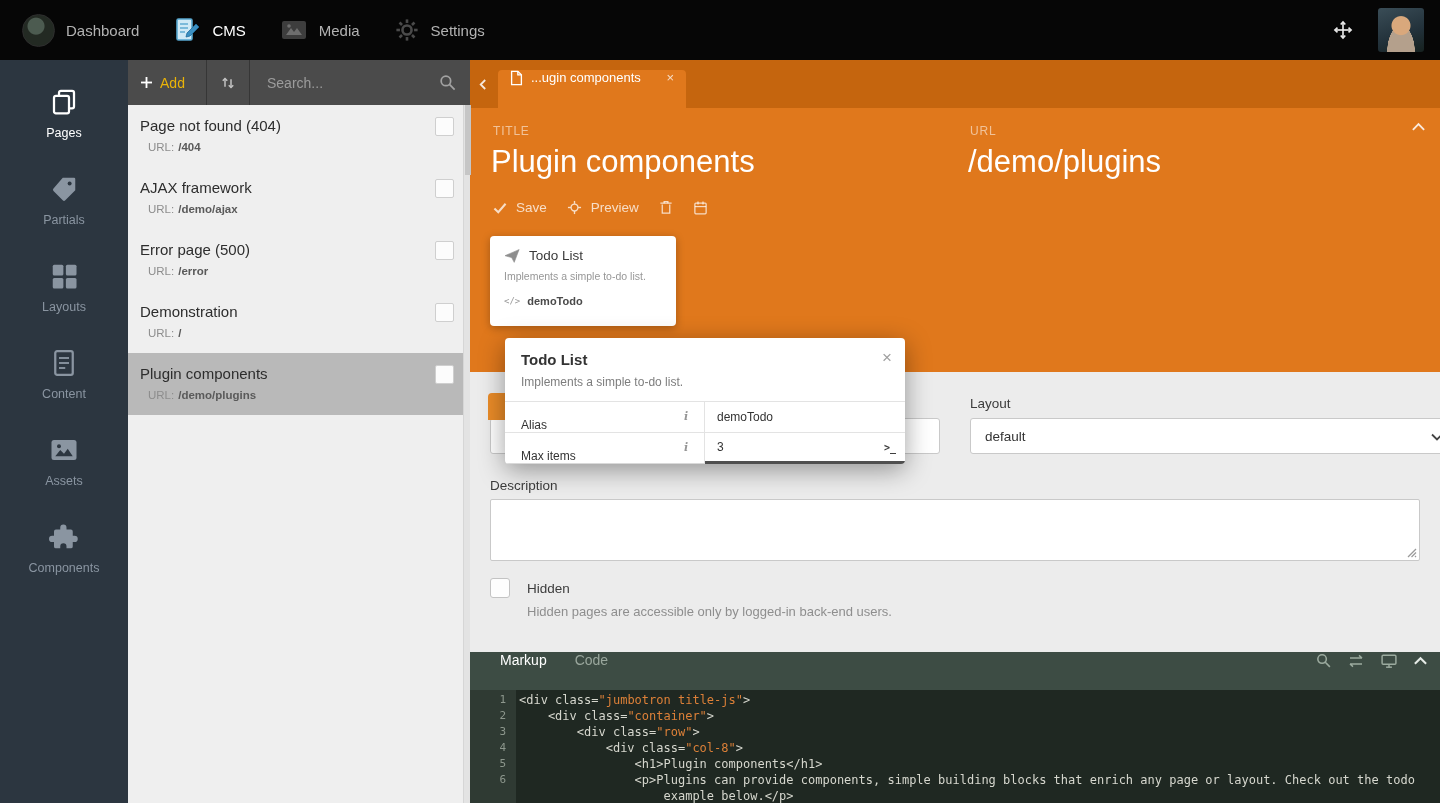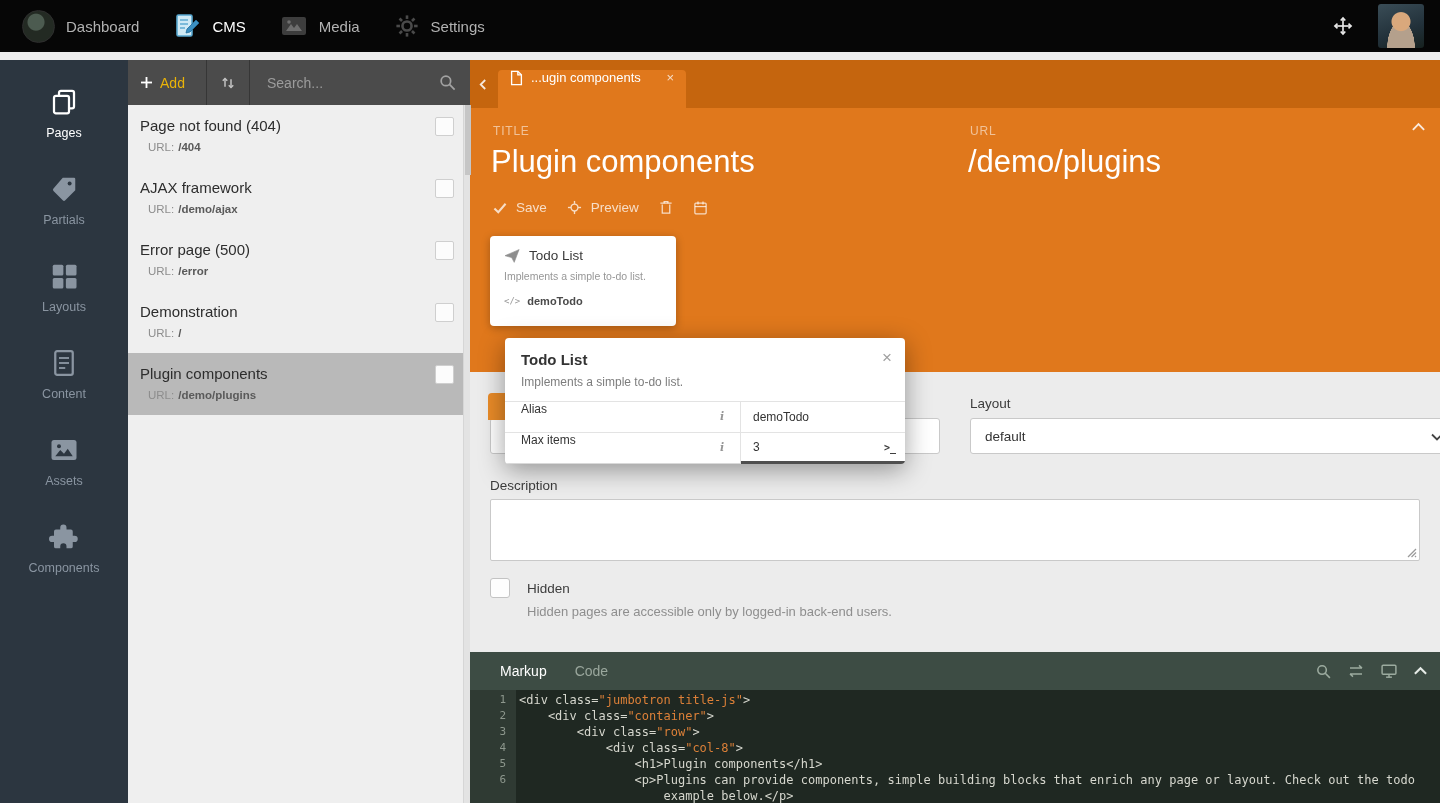--- a/index.html
+++ b/index.html
@@ -1,21 +1,21 @@
 <!DOCTYPE html>
 <html><head>
 <meta charset="utf-8">
 <style>
   html,body{margin:0;padding:0;}
   body{width:1440px;height:803px;overflow:hidden;background:#ececec;font-family:"Liberation Sans",sans-serif;}
   .app{position:relative;width:1440px;height:803px;overflow:hidden;}
   svg{display:block;}
 
   
-  .topnav{position:absolute;left:0;top:0;width:1440px;height:52px;background:#060606;display:flex;align-items:center;z-index:50;}
+  .topnav{position:absolute;left:0;top:0;width:1440px;height:60px;background:#060606;display:flex;align-items:center;z-index:50;}
   .nav-item{display:flex;align-items:center;gap:11px;margin-left:34px;cursor:pointer;}
   .nav-item.first{margin-left:22px;}
   .nav-label{font-size:15px;color:#b2b2b2;}
   .nav-item.active .nav-label{color:#ffffff;}
   .logo-circle{width:31px;height:31px;border-radius:50%;background:radial-gradient(circle at 42% 36%,#4c5b50 0 8px,#232a23 9px 100%);border:1px solid #2e2e2e;}
   .nav-spacer{flex:1;}
   .expand-ico{margin-right:24px;cursor:pointer;}
   .avatar{width:46px;height:44px;border-radius:3px;margin-right:16px;cursor:pointer;
     background:
       radial-gradient(circle at 50% 40%, #d9a87c 0 9px, rgba(0,0,0,0) 10px),
@@ -75,41 +75,41 @@
   .comp-alias{font-size:11px;font-weight:bold;color:#4a4a4a;}
 
   
   .inspector{position:absolute;left:35px;top:278px;width:400px;background:#ffffff;border-radius:4px;box-shadow:0 6px 26px rgba(0,0,0,0.38);z-index:30;overflow:hidden;}
   .insp-head{position:relative;padding:13px 16px 0;}
   .insp-title{font-size:15px;font-weight:bold;color:#333333;}
   .insp-close{position:absolute;right:13px;top:11px;font-size:17px;color:#a0a0a0;cursor:pointer;line-height:1;}
   .insp-desc{font-size:12px;color:#7d7d7d;padding:6px 16px 12px;}
   .insp-table{border-top:1px solid #e3e3e3;}
   .insp-row{display:flex;height:31px;box-sizing:border-box;}
-  .insp-cell-label{width:236px;box-sizing:border-box;display:flex;align-items:flex-start;padding-left:16px;font-size:12px;color:#333333;border-right:1px solid #e3e3e3;border-bottom:1px solid #e3e3e3;position:relative;}
+  .insp-cell-label{width:200px;box-sizing:border-box;display:flex;align-items:flex-end;padding-left:16px;font-size:12px;color:#333333;border-right:1px solid #e3e3e3;border-bottom:1px solid #e3e3e3;position:relative;}
   .insp-cell-value{flex:1;display:flex;align-items:center;padding-left:12px;font-size:12px;color:#333333;border-bottom:1px solid #e3e3e3;position:relative;cursor:text;}
   .insp-row.last .insp-cell-label{border-bottom:1px solid #d9d9d9;}
   .insp-row.last .insp-cell-value{border-bottom:3px solid #4f4f4f;}
   .info-ico{position:absolute;right:11px;top:8px;width:14px;height:14px;border-radius:50%;color:#969696;font-family:"DejaVu Serif",serif;font-style:italic;font-weight:bold;font-size:11px;text-align:center;line-height:14px;cursor:pointer;}
   .term-glyph{position:absolute;right:9px;top:9px;font-family:"DejaVu Sans Mono",monospace;font-size:10px;font-weight:bold;color:#3f3f3f;}
 
   
   .form-sec{position:absolute;left:0;top:312px;width:970px;height:280px;background:#ececec;}
   .frm-label{position:absolute;font-size:13.5px;color:#3c3c3c;}
   .frm-input{position:absolute;height:36px;background:#ffffff;border:1px solid #c9c9c9;border-radius:3px;box-sizing:border-box;font-size:14px;color:#333;padding:0 14px;font-family:"Liberation Sans",sans-serif;outline:none;}
   .frm-select{position:absolute;height:36px;background:#ffffff;border:1px solid #c9c9c9;border-radius:3px;box-sizing:border-box;display:flex;align-items:center;padding:0 14px;font-size:13.5px;color:#333;cursor:pointer;}
   .sel-chev{position:absolute;right:13px;top:14px;color:#444;}
   .frm-textarea{position:absolute;background:#ffffff;border:1px solid #c9c9c9;border-radius:2px;box-sizing:border-box;}
   .resize-ico{position:absolute;right:2px;bottom:2px;color:#9a9a9a;}
   .frm-check{position:absolute;width:20px;height:20px;background:#fdfdfd;border:1px solid #c3c3c3;border-radius:3px;box-sizing:border-box;cursor:pointer;}
   .frm-help{position:absolute;font-size:13px;color:#8e8e8e;}
 
   
   .code-ed{position:absolute;left:0;top:592px;width:970px;height:151px;}
-  .code-head{position:absolute;left:0;top:0;width:970px;height:38px;background:#3d4c44;display:flex;align-items:center;}
+  .code-head{position:absolute;left:0;top:0;width:970px;height:38px;background:#3d4c44;display:flex;align-items:flex-start;}
   .code-tab{font-size:14px;margin-left:30px;cursor:pointer;color:#9aa79d;}
   .code-tab.active{color:#ffffff;margin-left:30px;}
   .code-tab + .code-tab{margin-left:28px;}
   .code-icons{margin-left:auto;margin-right:12px;display:flex;align-items:center;gap:15px;color:#9cab9f;}
   .code-icons .ico{cursor:pointer;}
   .code-icons .lite{color:#e6ebe7;}
   .code-body{position:absolute;left:0;top:38px;width:970px;bottom:0;background:#1f2822;overflow:hidden;}
   .gutter{position:absolute;left:0;top:0;width:46px;bottom:0;background:#2f3a33;box-sizing:border-box;padding-top:2px;}
   .gln{height:16px;line-height:16px;text-align:right;padding-right:10px;color:#8d978d;font-family:"DejaVu Sans Mono",monospace;font-size:11px;}
   .code-pane{position:absolute;left:46px;top:0;right:0;bottom:0;padding-top:2px;padding-left:3px;cursor:text;}

